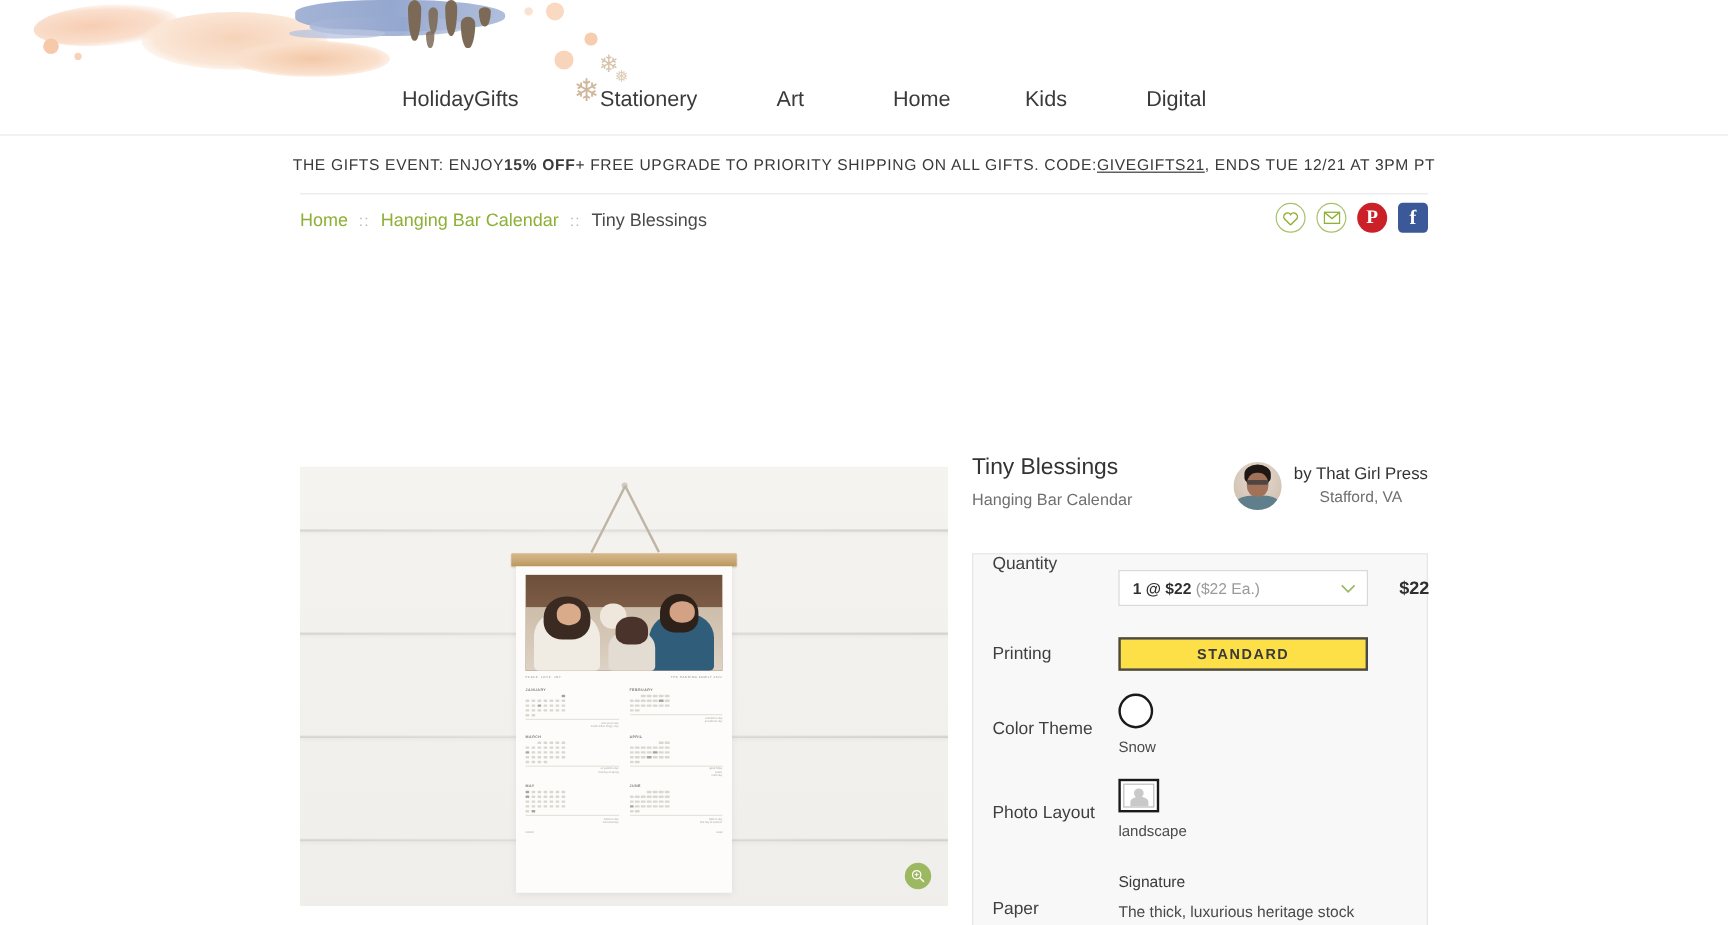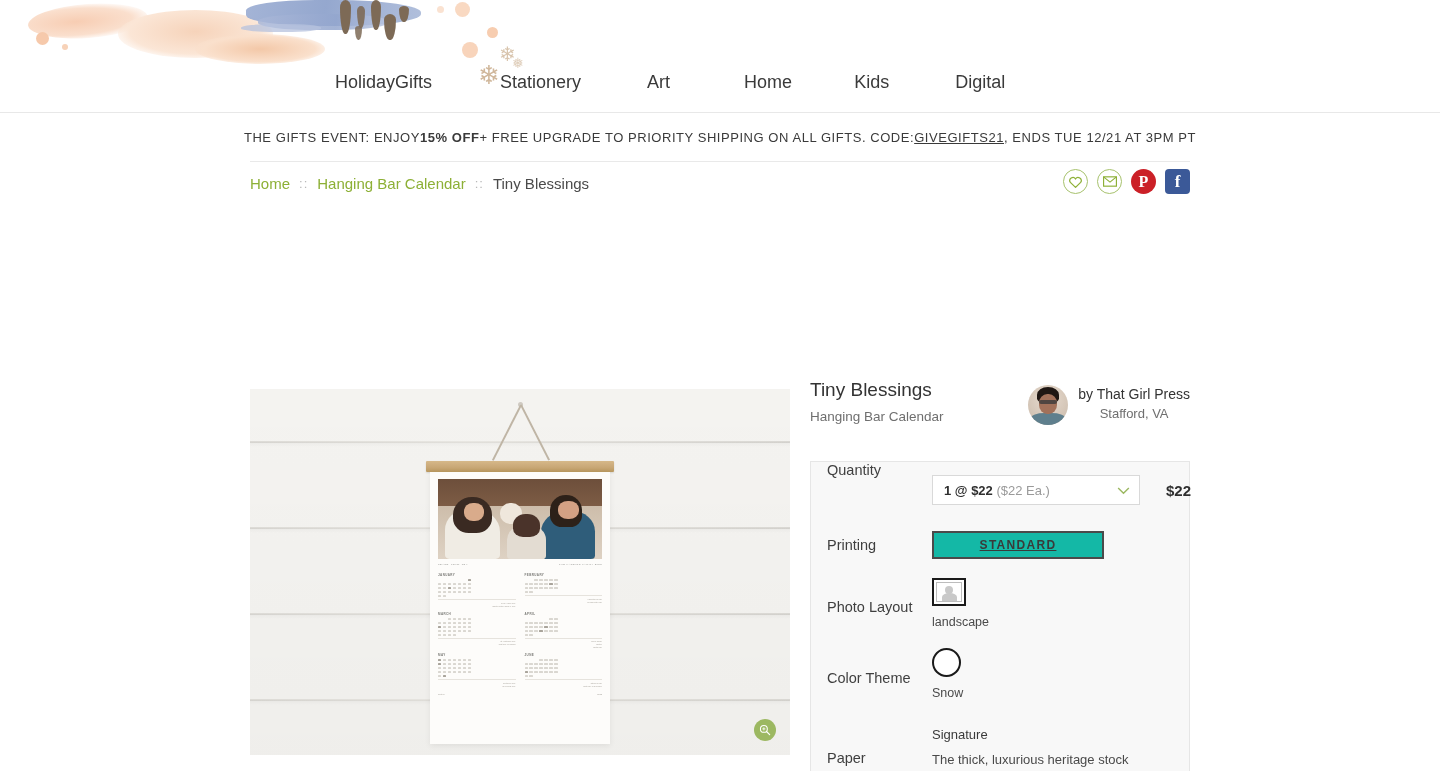--- a/index.html
+++ b/index.html
@@ -261,24 +261,24 @@
     padding: 0 9px 0 11px; cursor: pointer; font-size: 13px;
   }
   .qty-main { font-weight: 700; color:#2f2f2f; }
   .qty-ea { color: #9a9a9a; font-weight: 400; }
   .qty-price {
     flex: 0 0 auto; font-size: 15px; font-weight: 700; color: #2f2f2f;
     margin-left: 26px; align-self:center;
   }
 
   .std-btn {
-    width: 172px; height: 28px; background: #14b8a6;
+    width: 208px; height: 28px; background: #fde047;
     border: 2px solid #4a4a4a; cursor: pointer;
     display: flex; align-items: center; justify-content: center;
-    font-size: 12px; letter-spacing: 1.3px; font-weight: 600; color: #3a3a3a; text-decoration: underline;
+    font-size: 12px; letter-spacing: 1.3px; font-weight: 600; color: #3a3a3a;
   }
 
   .swatch-photo {
     width: 34px; height: 28px; background: #fff;
     border: 2px solid #1a1a1a; cursor: pointer;
     display:flex; align-items:center; justify-content:center;
   }
   .swatch-photo .inner {
     width: 26px; height: 20px; border: 1px solid #bdbdbd; position:relative; overflow:hidden;
   }
@@ -770,40 +770,40 @@
       </div>
 
       <div class="opt-row">
         <div class="opt-label">Printing</div>
         <div class="opt-ctrl">
           <div class="std-btn">STANDARD</div>
         </div>
       </div>
 
       <div class="opt-row">
+        <div class="opt-label">Color Theme</div>
+        <div class="opt-ctrl" style="padding-top:6px">
+          <div class="swatch-color"></div>
+          <div class="opt-note">Snow</div>
+        </div>
+      </div>
+
+      <div class="opt-row">
         <div class="opt-label">Photo Layout</div>
         <div class="opt-ctrl" style="padding-top:6px">
           <div class="swatch-photo">
             <div class="inner">
               <div class="sil-head"></div>
                 <div class="sil-body"></div>
             </div>
           </div>
           <div class="opt-note">landscape</div>
         </div>
       </div>
 
-      <div class="opt-row">
-        <div class="opt-label">Color Theme</div>
-        <div class="opt-ctrl" style="padding-top:6px">
-          <div class="swatch-color"></div>
-          <div class="opt-note">Snow</div>
-        </div>
-      </div>
-
       <div class="opt-row paper-row">
         <div class="opt-label">Paper</div>
         <div class="opt-ctrl">
           <div class="paper-name">Signature</div>
           <div class="paper-desc"><span>The thick, luxurious heritage stock that Minted has offered for ...</span><span class="more-link">more</span></div>
         </div>
       </div>
 
     </div>
   </div>

